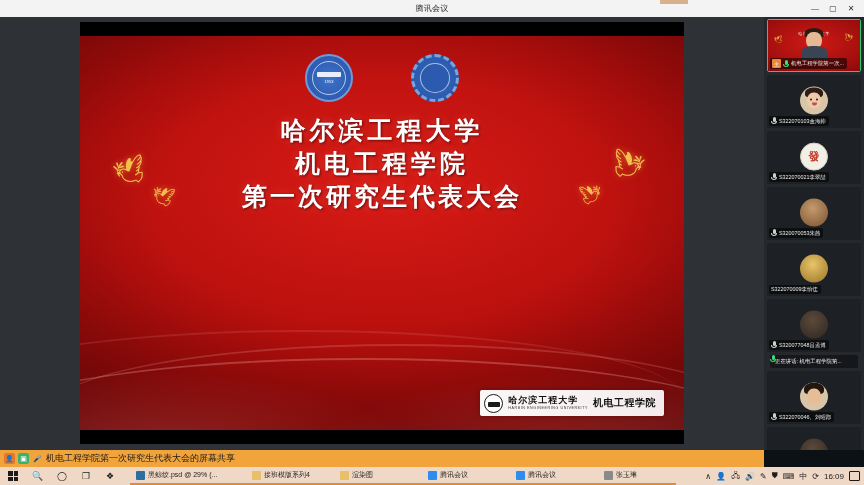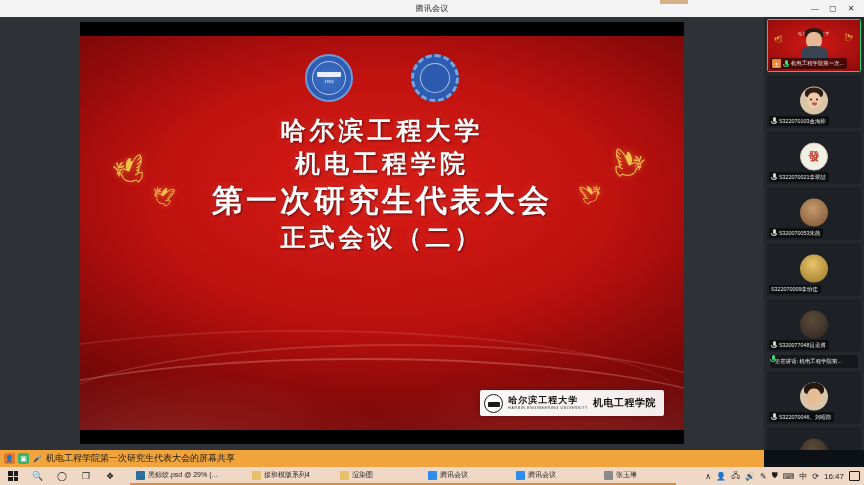--- a/index.html
+++ b/index.html
@@ -136,21 +136,21 @@
   .st-line {
     color: #ffffff;
     font-family: "DejaVu Sans", "Liberation Sans", sans-serif;
     font-weight: bold;
     text-shadow: 1px 1px 3px rgba(80,0,0,.85), 0 0 10px rgba(255,170,150,.25);
     letter-spacing: 4px;
     line-height: 1.32;
   }
   .st-1 { font-size: 25px; }
   .st-2 { font-size: 25px; }
-  .st-3 { font-size: 31px; letter-spacing: 3px; }
+  .st-3 { font-size: 25px; letter-spacing: 3px; }
   .st-4 { font-size: 25px; }
   .slide-date {
     position: absolute; top: 248px; left: 0; width: 100%;
     text-align: center; z-index: 5;
     color: #ffffff; font-size: 11px; font-weight: bold;
     letter-spacing: .5px;
     text-shadow: 1px 1px 2px rgba(70,0,0,.8);
   }
 
   
@@ -367,21 +367,20 @@
 
         <div class="dove d1">🕊</div>
         <div class="dove d2">🕊</div>
         <div class="dove d3">🕊</div>
         <div class="dove d4">🕊</div>
 
         <div class="slide-titles">
           <div class="st-line st-1">哈尔滨工程大学</div>
           <div class="st-line st-2">机电工程学院</div>
           <div class="st-line st-3">第一次研究生代表大会</div>
-          <div class="st-line st-4">正式会议（二）</div>
         </div>
 
 
         <div class="ribbon"></div>
         <div class="ribbon-line rl1"></div>
         <div class="ribbon-line rl2"></div>
         <div class="ribbon-line rl3"></div>
 
         <div class="uni-plate">
           <div class="uni-seal"></div>
@@ -563,17 +562,17 @@
     <div class="tray">
       <span class="ti">∧</span>
       <span class="ti">👤</span>
       <span class="ti">🖧</span>
       <span class="ti">🔊</span>
       <span class="ti">✎</span>
       <span class="ti">⛊</span>
       <span class="ti">⌨</span>
       <span class="ti">中</span>
       <span class="ti">⟳</span>
-      <span class="clock">16:47</span>
+      <span class="clock">16:09</span>
       <span class="notif"></span>
     </div>
   </div>
 </div>
 
 </body></html>

